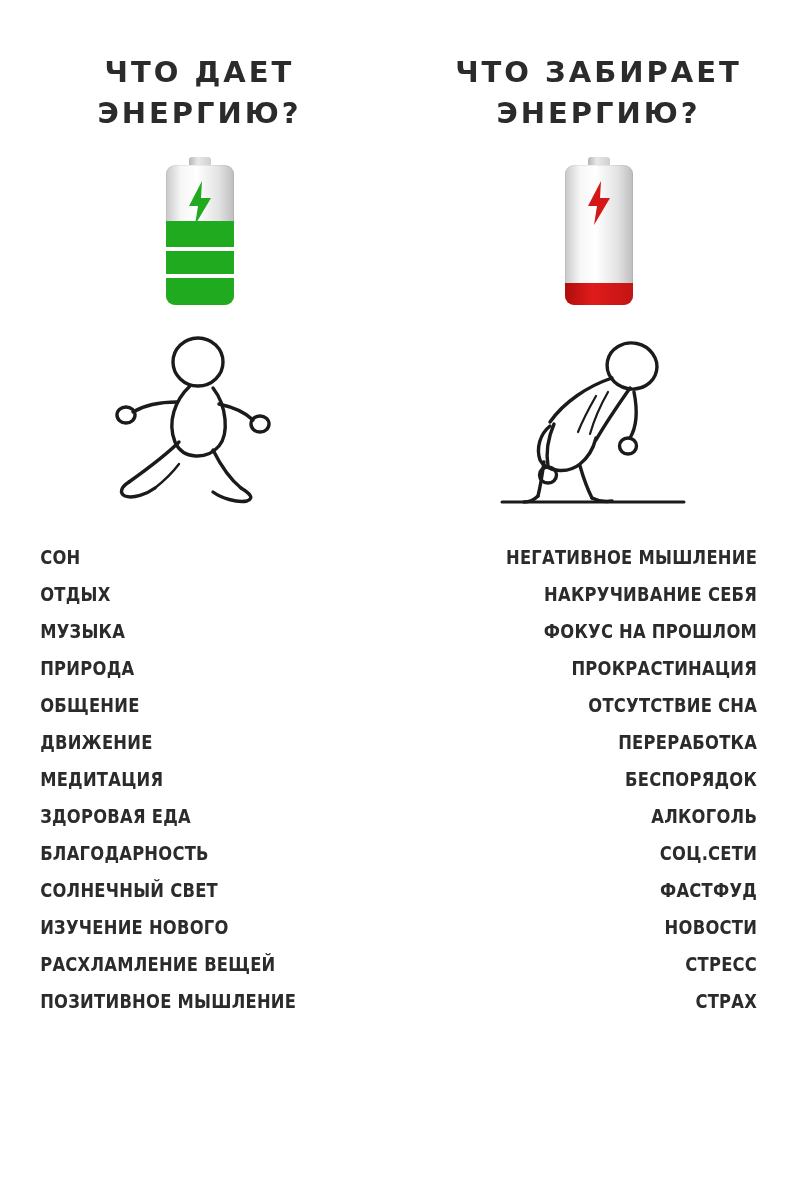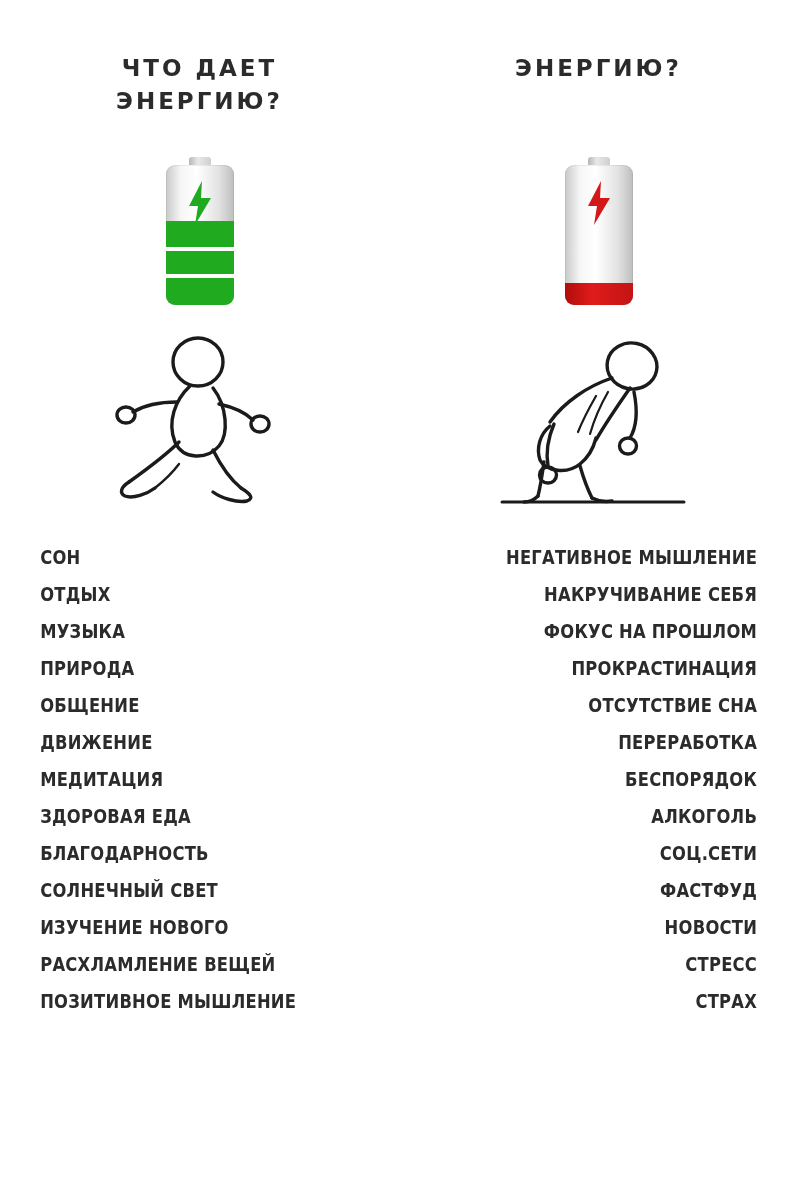--- a/index.html
+++ b/index.html
@@ -31,21 +31,21 @@
     width: 399px;
     display: flex;
     flex-direction: column;
     align-items: center;
   }
 
   
   .title {
     font-family: "DejaVu Sans", sans-serif;
     font-weight: bold;
-    font-size: 23px;
+    font-size: 29px;
     letter-spacing: 3px;
     color: #2b2b2b;
     text-align: center;
     line-height: 1.42;
     text-transform: uppercase;
     height: 84px;
     display: flex;
     align-items: flex-start;
     justify-content: center;
   }
@@ -227,20 +227,21 @@
         <li>ИЗУЧЕНИЕ НОВОГО</li>
         <li>РАСХЛАМЛЕНИЕ ВЕЩЕЙ</li>
         <li>ПОЗИТИВНОЕ МЫШЛЕНИЕ</li>
       </ul>
     </div>
 
     <div class="col">
 
       <div class="title title-right">
         <div>
+          <span>ЧТО ЗАБИРАЕТ</span>
           <span>ЭНЕРГИЮ?</span>
         </div>
       </div>
 
       <div class="battery-wrap">
         <div class="battery">
           <div class="cap"></div>
           <div class="body">
             <div class="fill fill-red"></div>
           </div>

